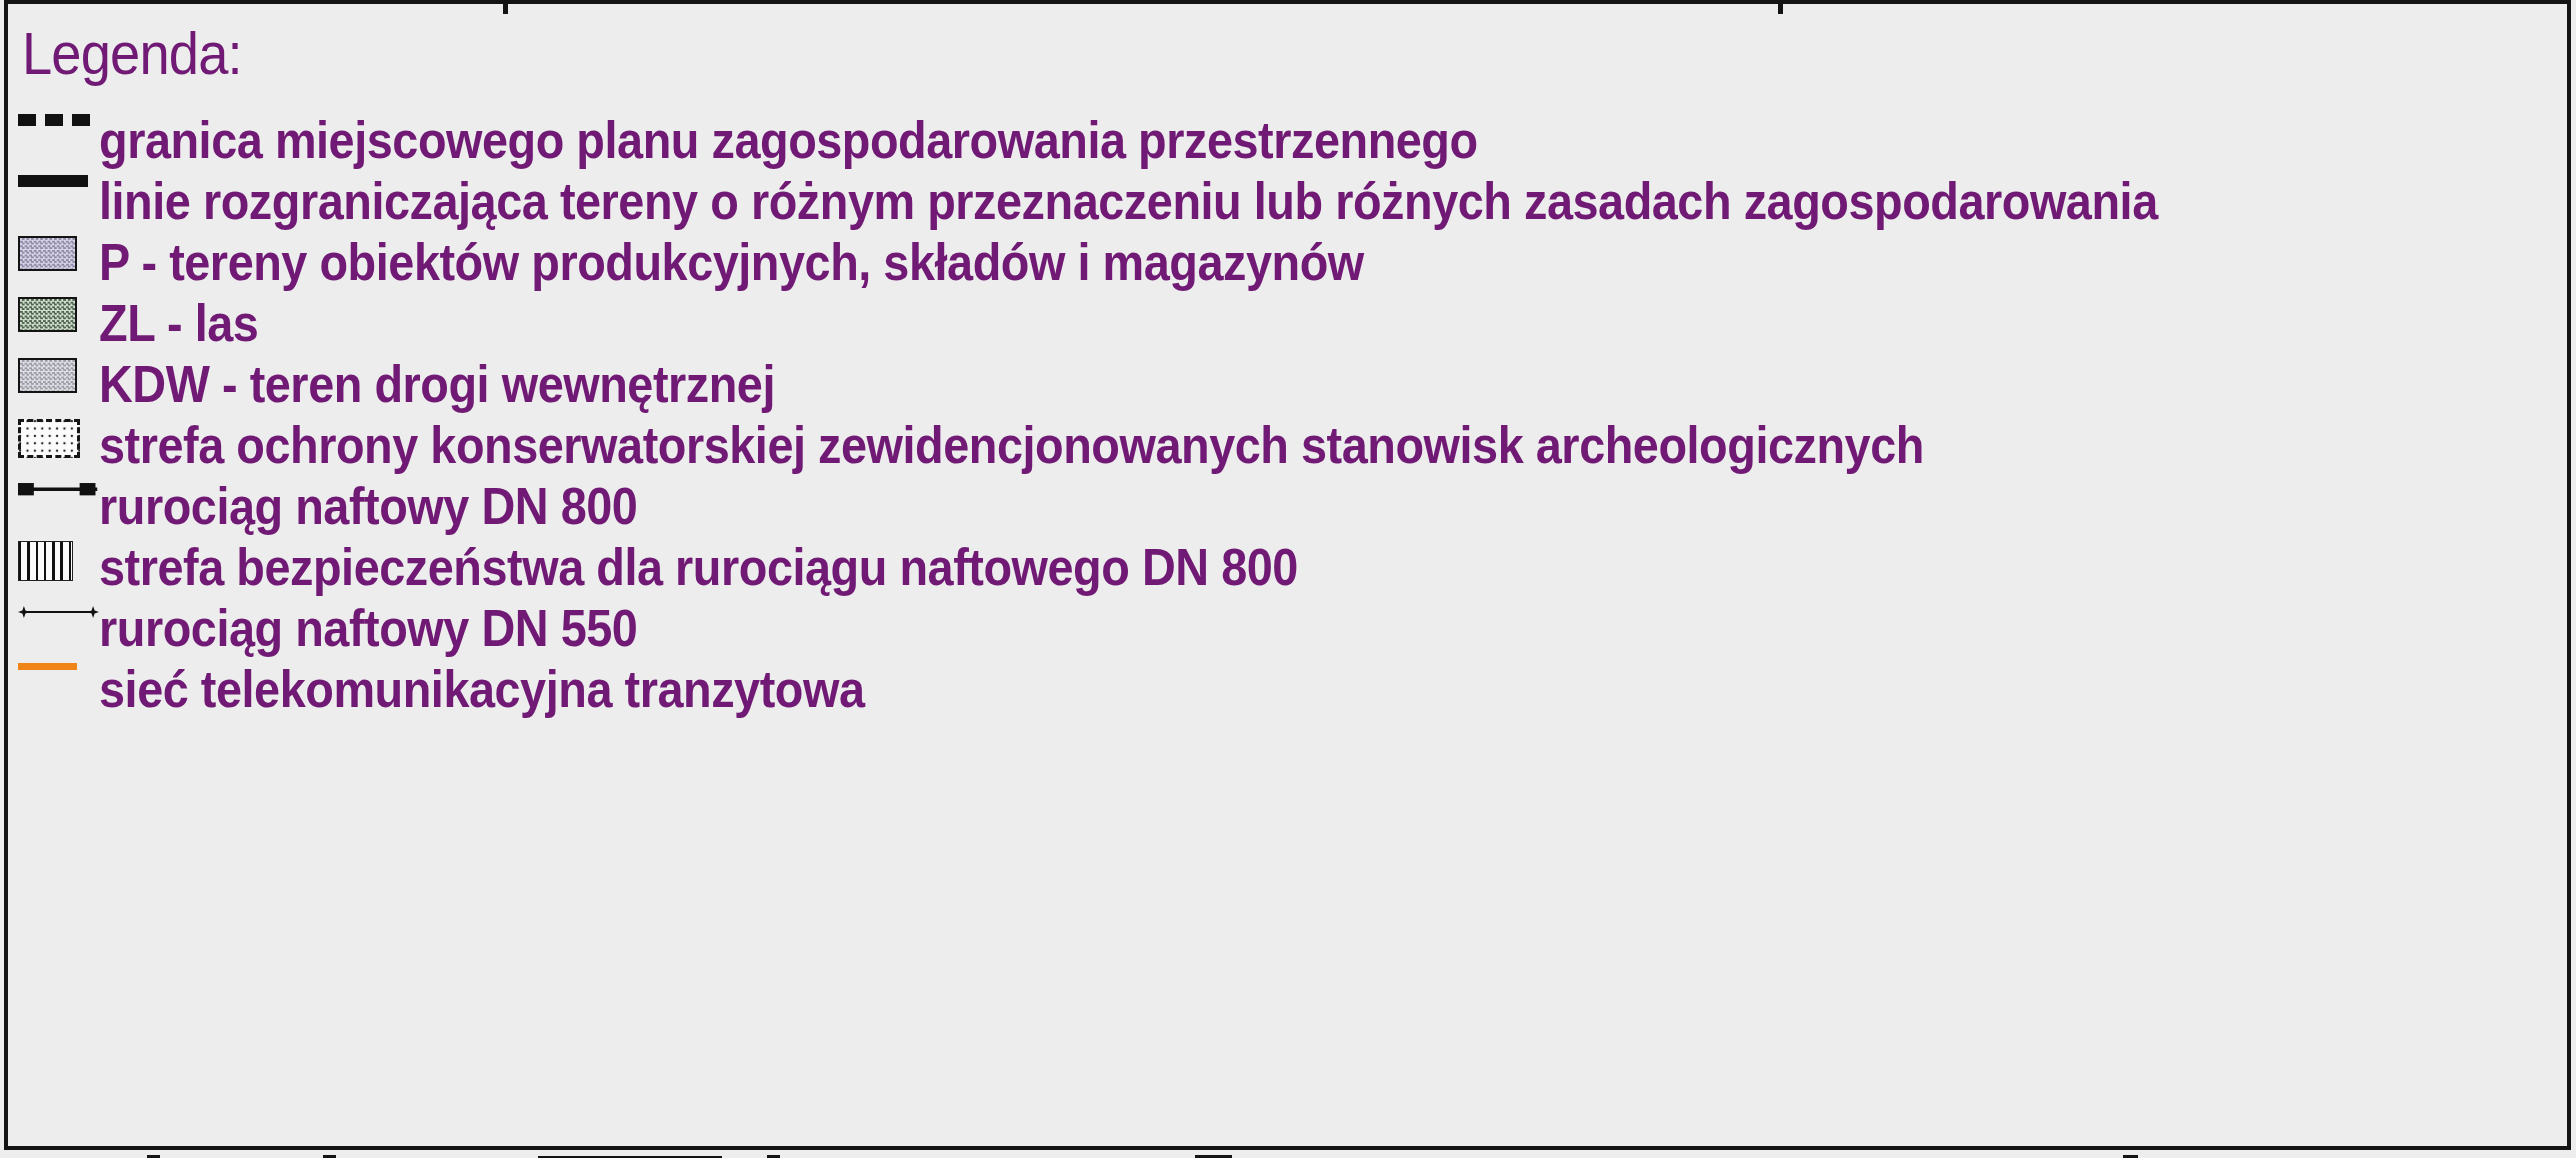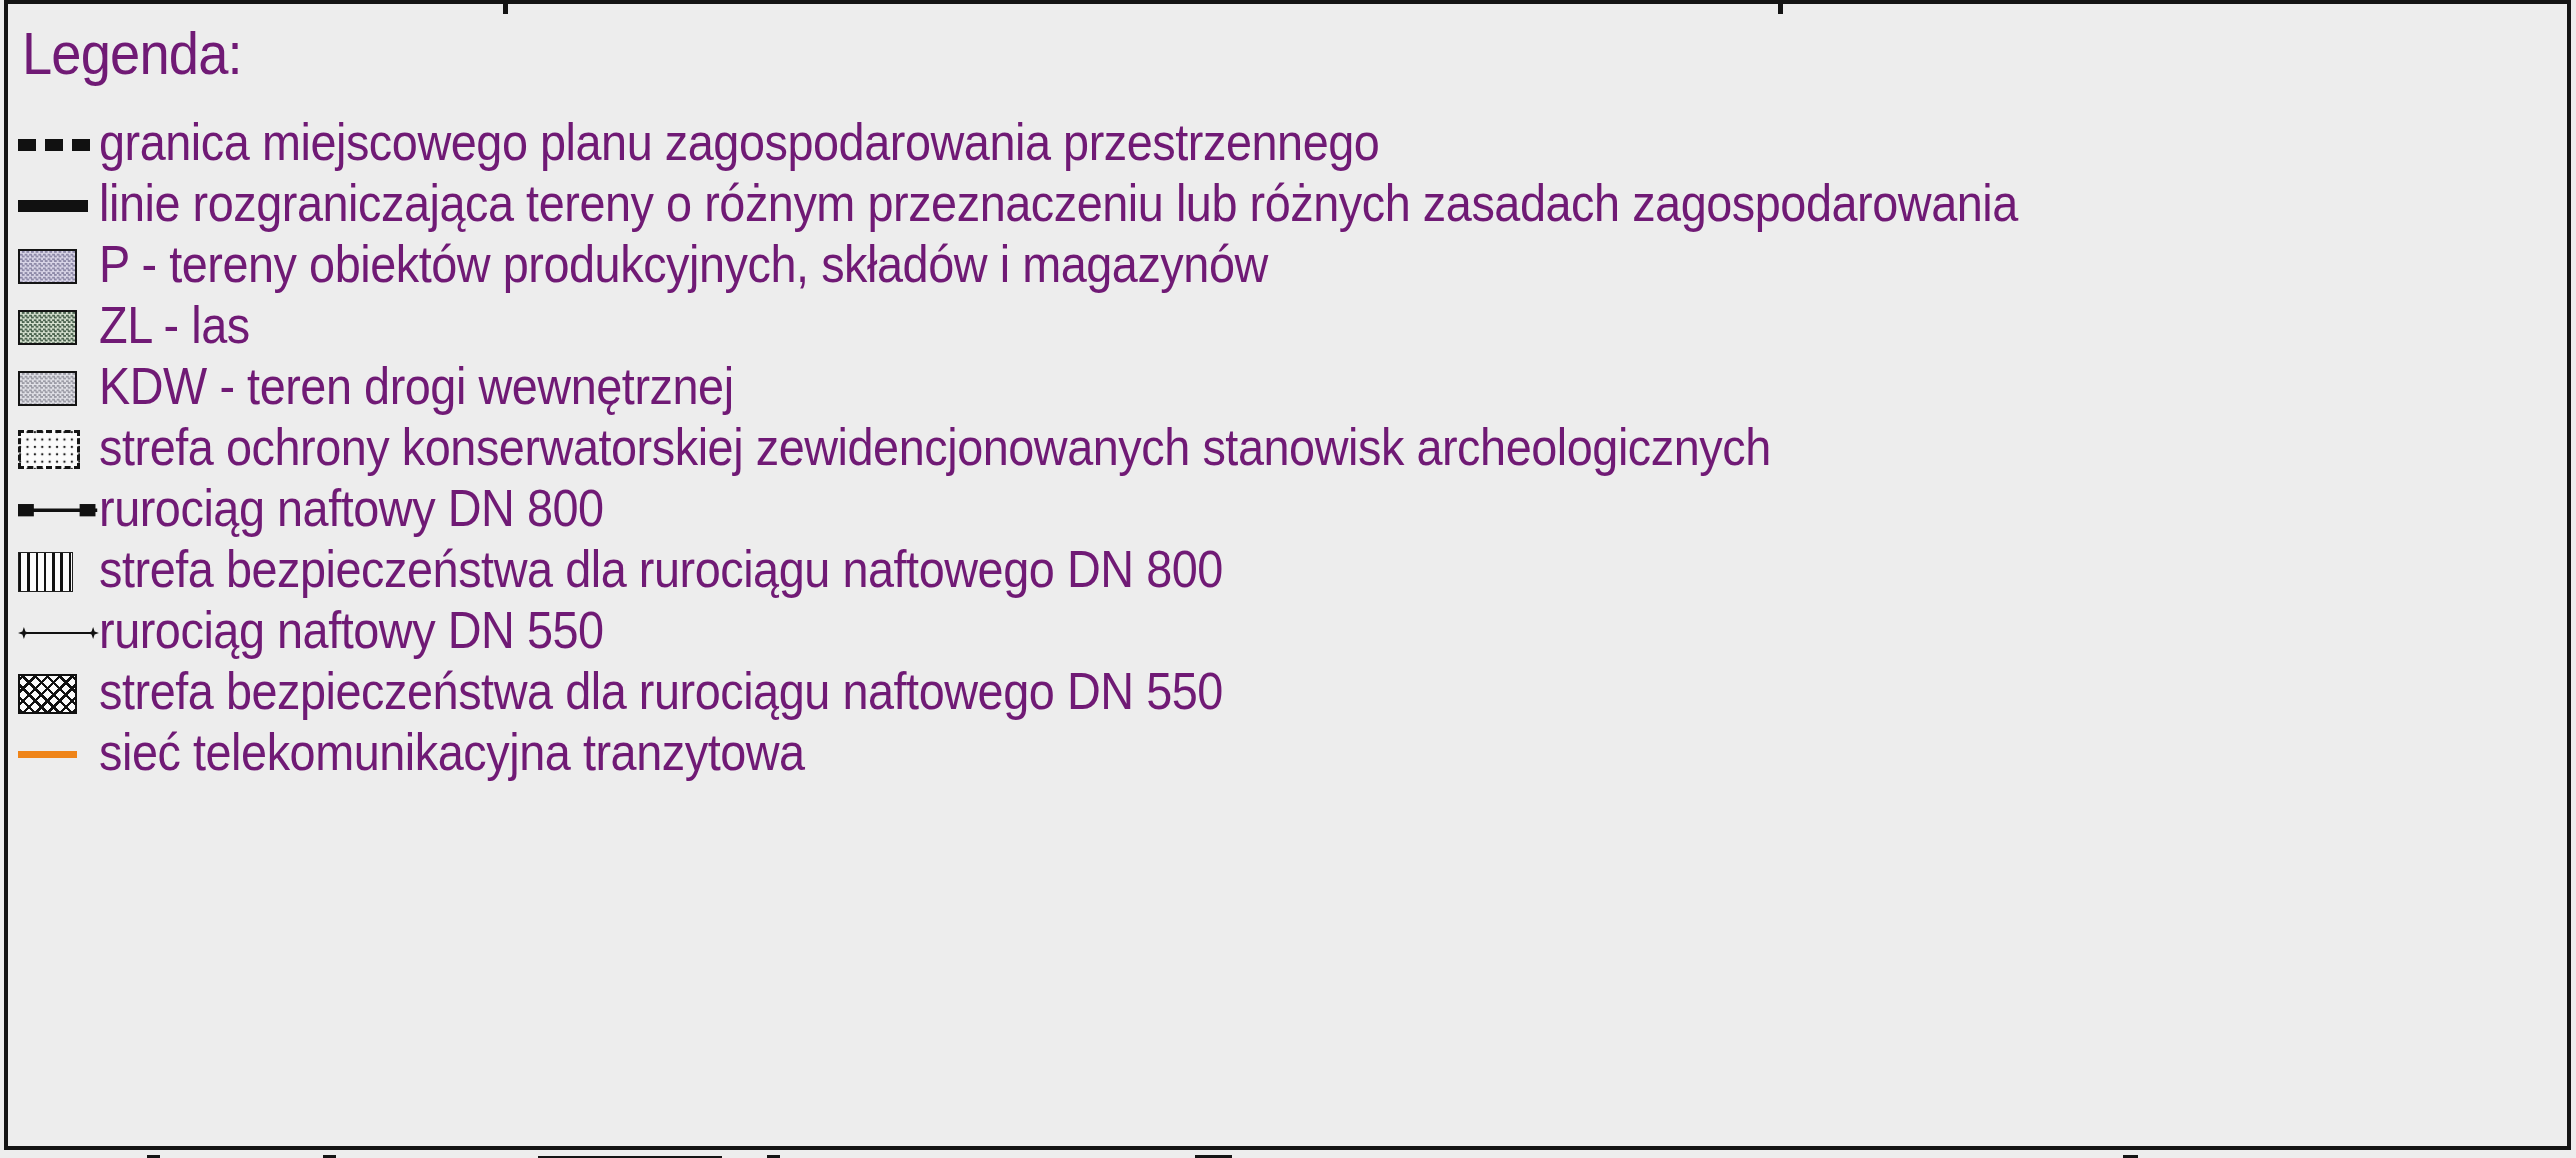--- a/index.html
+++ b/index.html
@@ -23,21 +23,21 @@
   .bottom-mark{position:absolute;bottom:0;height:3.7px;background:#141414;}
 
   .legend-title{
     position:absolute;left:22px;top:20px;
     font-size:59px;
     letter-spacing:-0.9px;
     transform:scaleX(0.92);transform-origin:0 50%;
     white-space:nowrap;
   }
   .rows{position:absolute;left:18.4px;top:114px;right:11px;}
-  .row{display:flex;align-items:center;height:61px;}
+  .row{display:flex;align-items:flex-start;height:61px;font-weight:bold;}
   .sym{width:81px;flex:0 0 81px;display:flex;align-items:center;}
   .label{
     display:inline-block;
     font-size:52px;
     letter-spacing:-0.5px;
     transform:scaleX(0.9);transform-origin:0 50%;
     white-space:nowrap;
     line-height:1;
     padding-bottom:5.5px;
   }
@@ -169,26 +169,20 @@
       <span class="sym">
         <svg width="88" height="20" viewBox="0 0 96 22">
           <line x1="7" y1="11" x2="89" y2="11" stroke="#111" stroke-width="2.5"></line>
           <path d="M7,4 L8.8,9.2 L14,11 L8.8,12.8 L7,18 L5.2,12.8 L0,11 L5.2,9.2 Z" fill="#111"></path>
           <path d="M89,4 L90.8,9.2 L96,11 L90.8,12.8 L89,18 L87.2,12.8 L82,11 L87.2,9.2 Z" fill="#111"></path>
         </svg>
       </span>
       <span class="label">rurociąg naftowy DN 550</span>
     </div>
 
-    <div class="row">
-      <span class="sym">
-        <span class="sw-hatch-x"></span>
-      </span>
-      <span class="label">strefa bezpieczeństwa dla rurociągu naftowego DN 550</span>
-    </div>
 
 
     <div class="row">
       <span class="sym">
         <span class="orange-line"></span>
       </span>
       <span class="label">sieć telekomunikacyjna tranzytowa</span>
     </div>
 
   </div>

